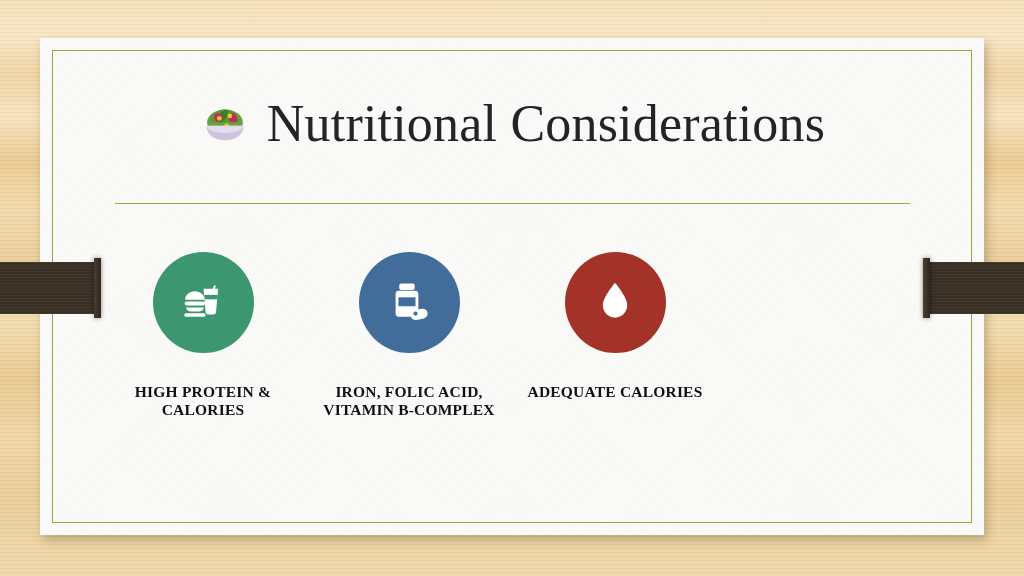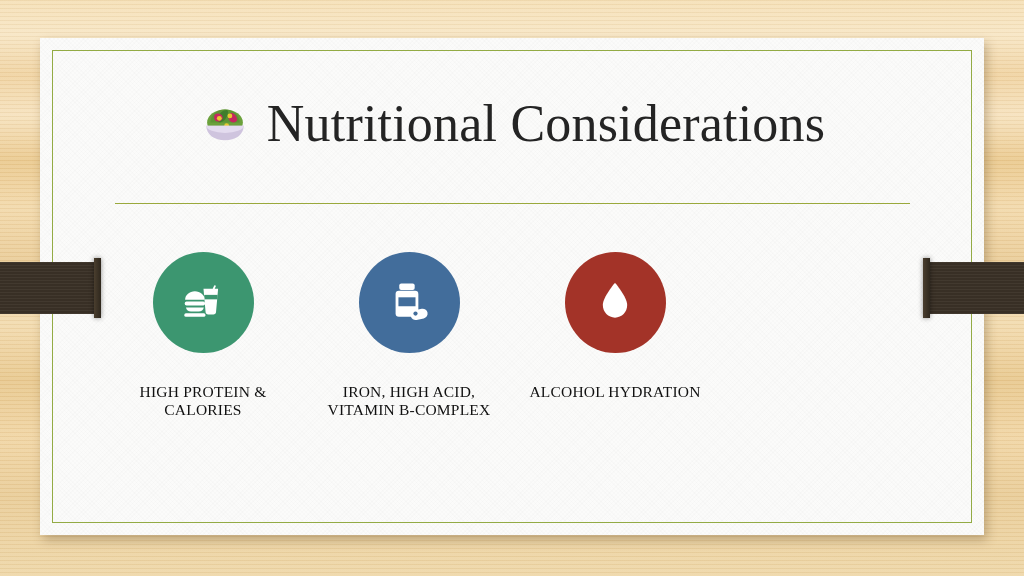--- a/index.html
+++ b/index.html
@@ -181,21 +181,21 @@
     height: 101px;
     border-radius: 50%;
     display: flex;
     align-items: center;
     justify-content: center;
   }
   .circle svg { display: block; }
   .item-label {
     margin-top: 30px;
     font-family: "Liberation Serif", serif;
-    font-weight: normal;
+    font-weight: bold;
     font-size: 15.5px;
     line-height: 1.16;
     color: #111111;
     text-align: center;
     letter-spacing: 0.2px;
     width: 180px;
   }
 </style>
 </head>
 <body>
@@ -248,30 +248,30 @@
           <g fill="#ffffff">
             <rect x="20" y="8" width="19" height="8" rx="2.5"></rect>
             <rect x="15.5" y="17" width="28" height="32" rx="4"></rect>
             <rect x="19" y="25" width="21" height="11" fill="#426d9b"></rect>
             <rect x="34" y="40" width="21" height="12" rx="6" transform="rotate(-12 44.5 46)"></rect>
             <rect x="34" y="40" width="10.5" height="12" rx="6" transform="rotate(-12 39.5 46)" fill="#426d9b" opacity="0"></rect>
             <circle cx="40" cy="45" r="2.6" fill="#426d9b"></circle>
           </g>
         </svg>
       </div>
-      <div class="item-label">IRON, HIGH ACID, VITAMIN B-COMPLEX</div>
+      <div class="item-label">IRON, FOLIC ACID, VITAMIN B-COMPLEX</div>
     </div>
 
     <div class="item">
       <div class="circle" style="background-color:#a33328">
         <svg width="52" height="52" viewBox="0 0 64 64">
           <path d="M32 7c0 0 15 17.5 15 27.5C47 43.2 40.3 50 32 50s-15-6.8-15-15.5C17 24.5 32 7 32 7z" fill="#ffffff"></path>
         </svg>
       </div>
-      <div class="item-label">ALCOHOL HYDRATION</div>
+      <div class="item-label">ADEQUATE CALORIES</div>
     </div>
 
 
   </div>
 
   <div class="strap left">
     <div class="strap-cap"></div>
   </div>
   <div class="strap right">
     <div class="strap-cap"></div>

